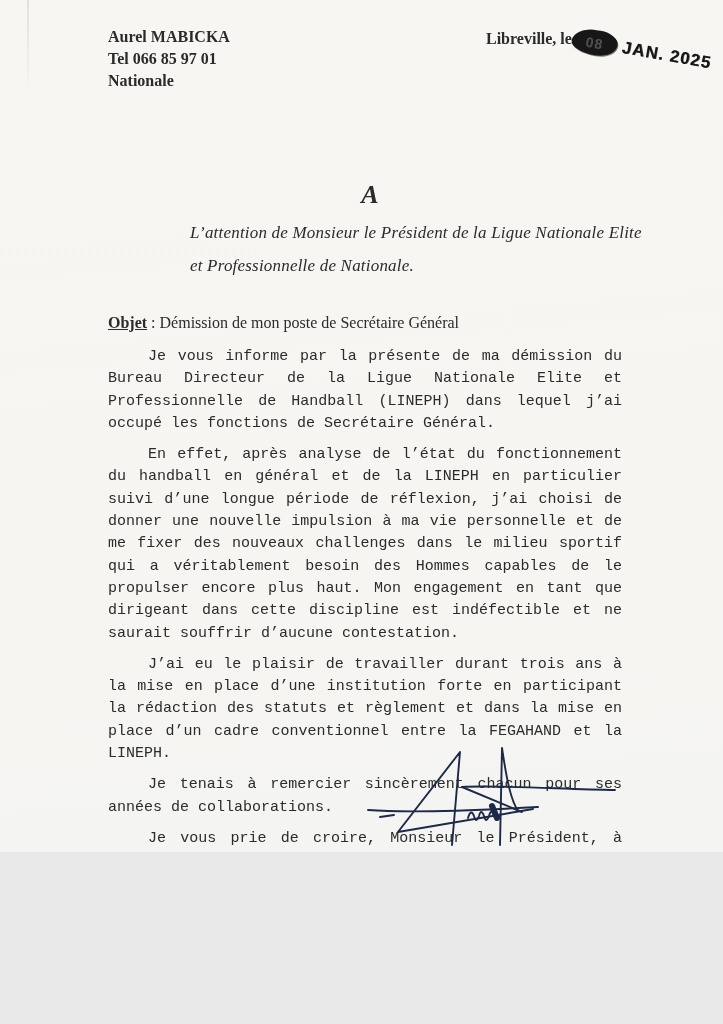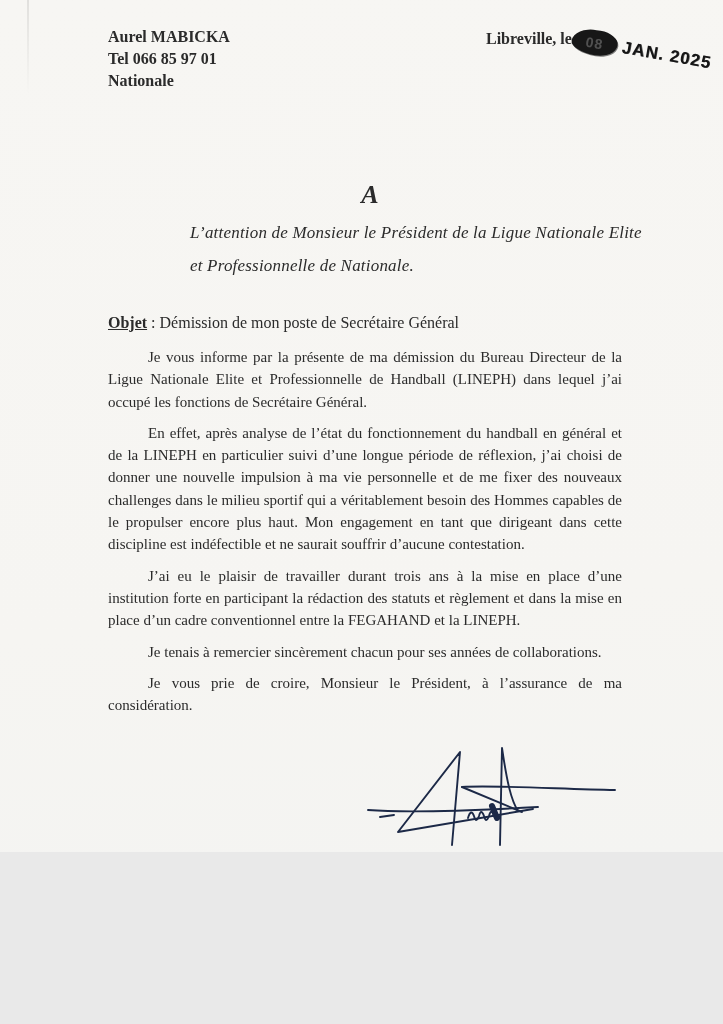--- a/index.html
+++ b/index.html
@@ -35,21 +35,21 @@
   .salutation-a{position:absolute;left:350px;top:180px;width:40px;text-align:center;
     font-style:italic;font-weight:bold;font-size:26px;}
   .addr-lines{position:absolute;left:190px;top:216px;font-style:italic;font-size:17px;
     line-height:33px;letter-spacing:.2px;white-space:nowrap;}
 
   .subject{position:absolute;left:108px;top:308px;font-size:16px;margin-top:6px;}
   .subject .lbl{font-weight:bold;text-decoration:underline;}
 
   .body-text{position:absolute;left:108px;top:346px;width:514px;}
   .body-text p{margin:0 0 9px 0;text-indent:40px;text-align:justify;
-    font-size:15px;line-height:22.3px;}
+    font-size:15px;line-height:22.3px;font-family:Liberation Mono, monospace;}
 
   .signature-block{position:absolute;left:360px;top:738px;width:260px;height:115px;}
   .signer-name{position:absolute;left:380px;top:851px;font-weight:bold;font-size:16.5px;
     letter-spacing:.2px;white-space:nowrap;}
 
   .foot-rule{position:absolute;left:100px;top:908px;width:522px;height:1px;
     background:#6a6a6a;opacity:.55;}
 
   .smudge{position:absolute;left:618px;top:981px;width:92px;height:12px;
     background:#e7e7ea;border-radius:3px;opacity:.8;}

